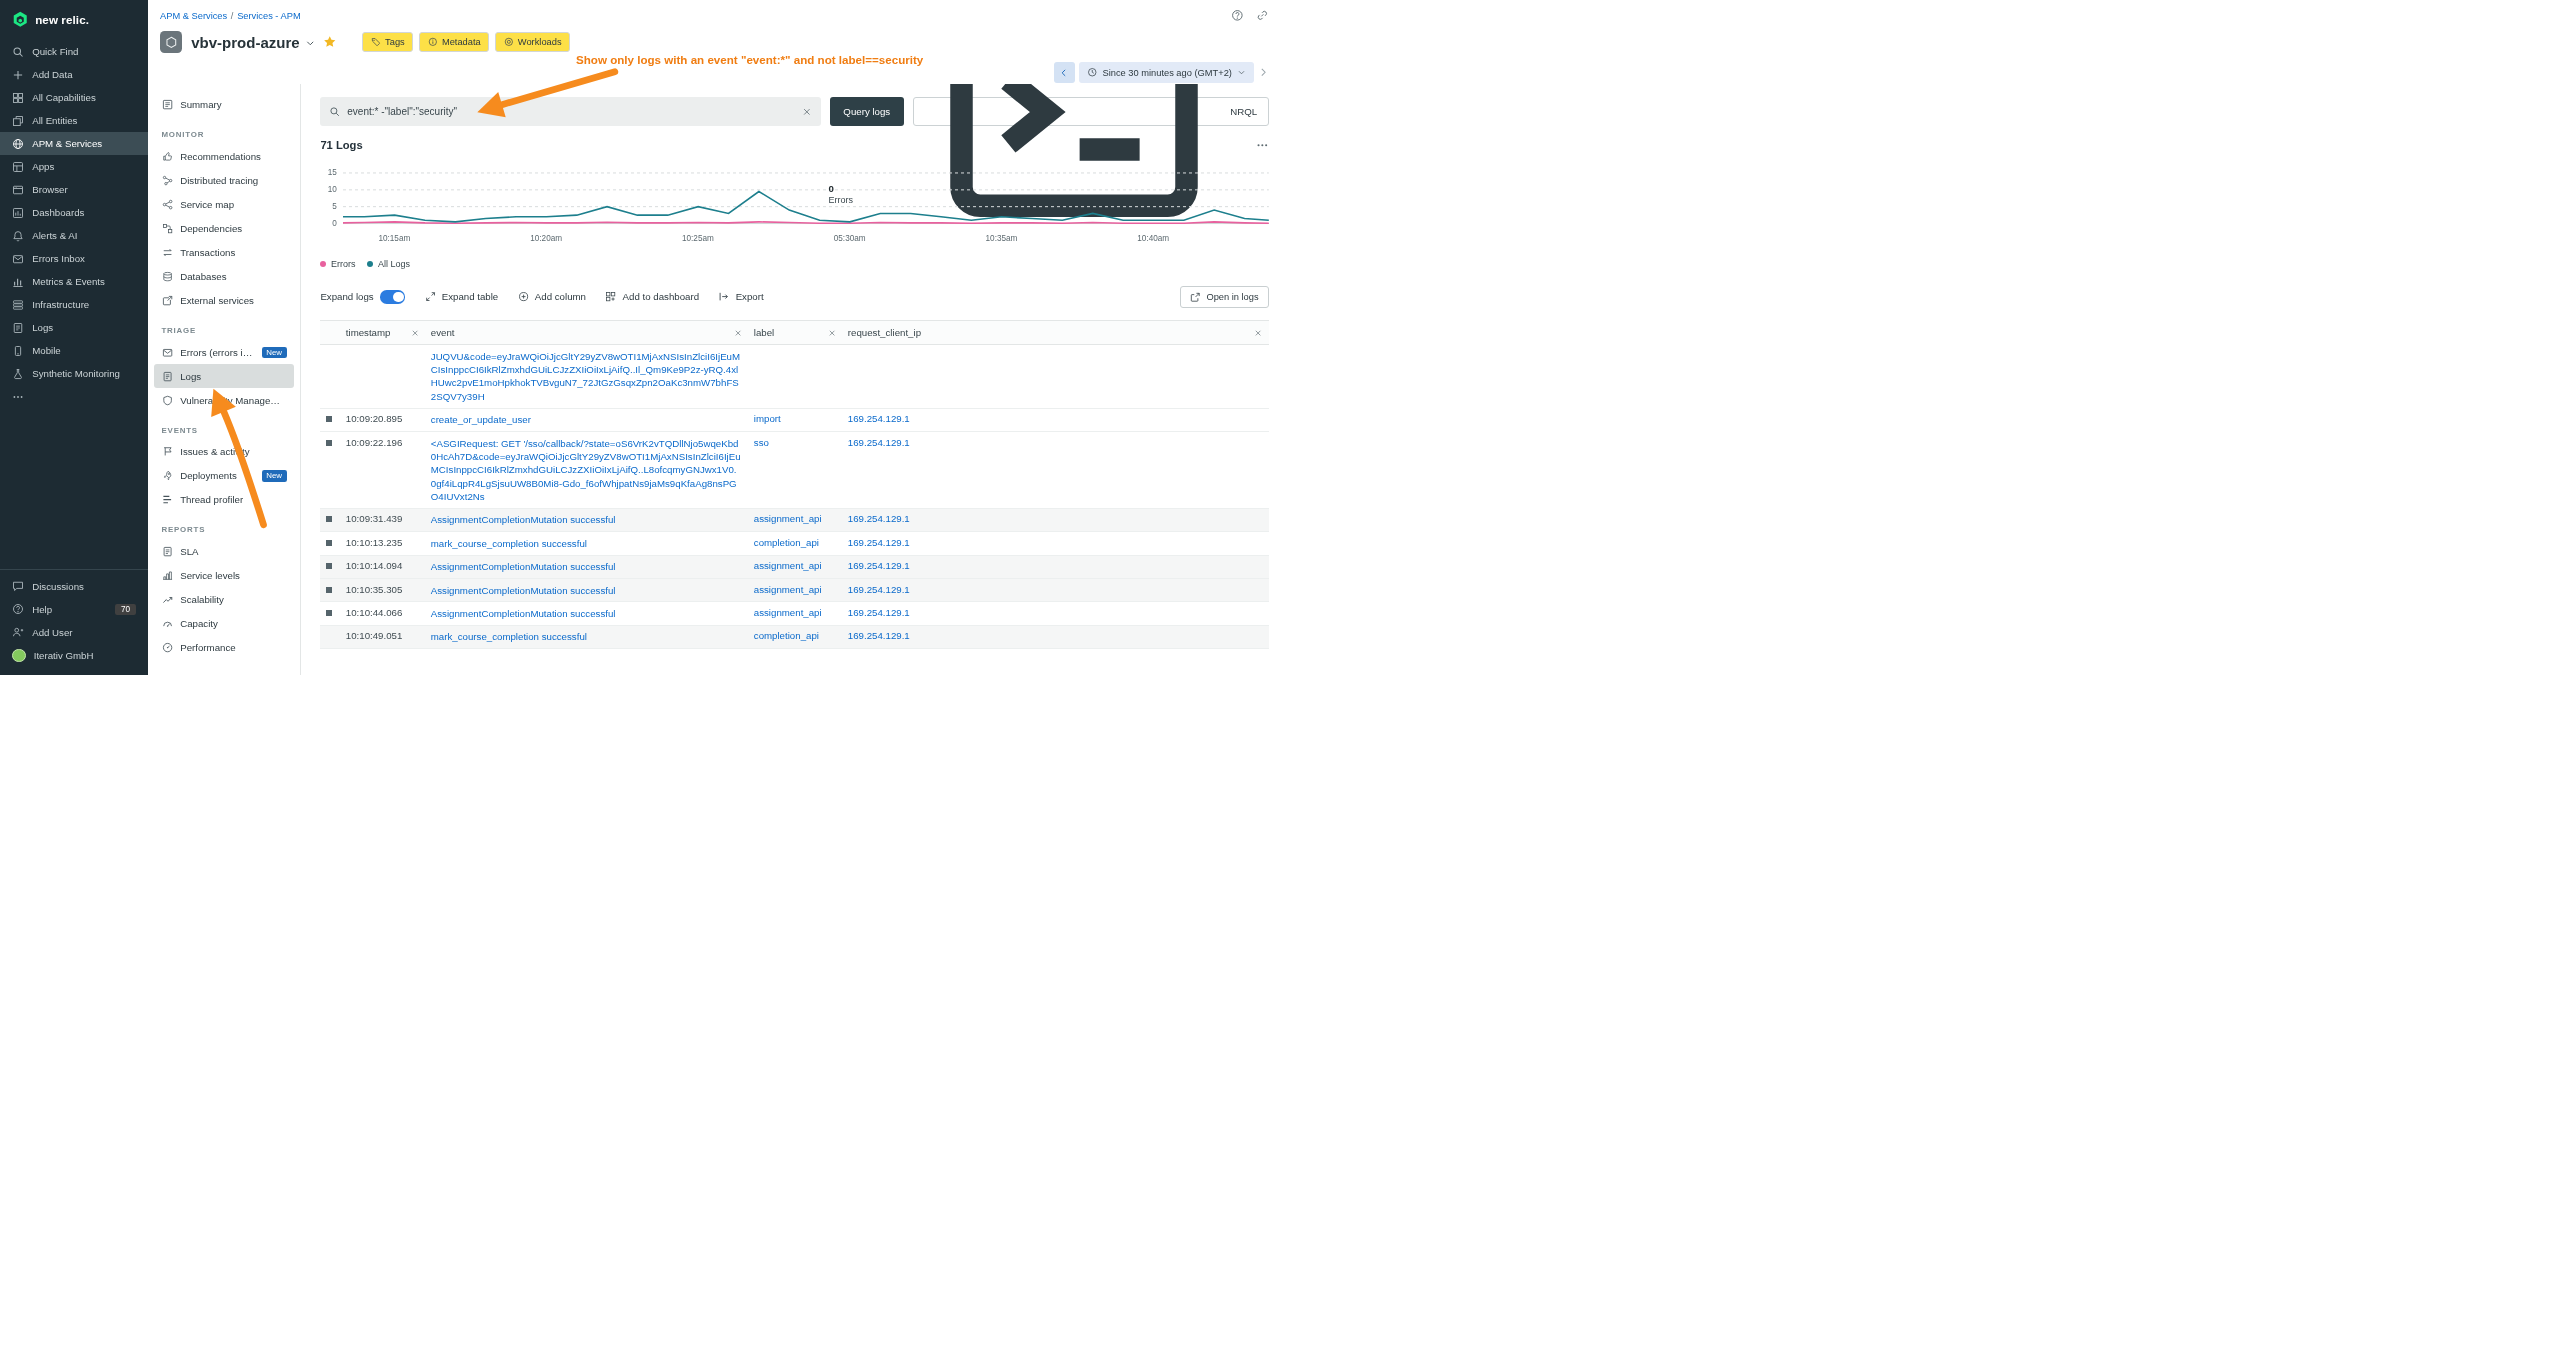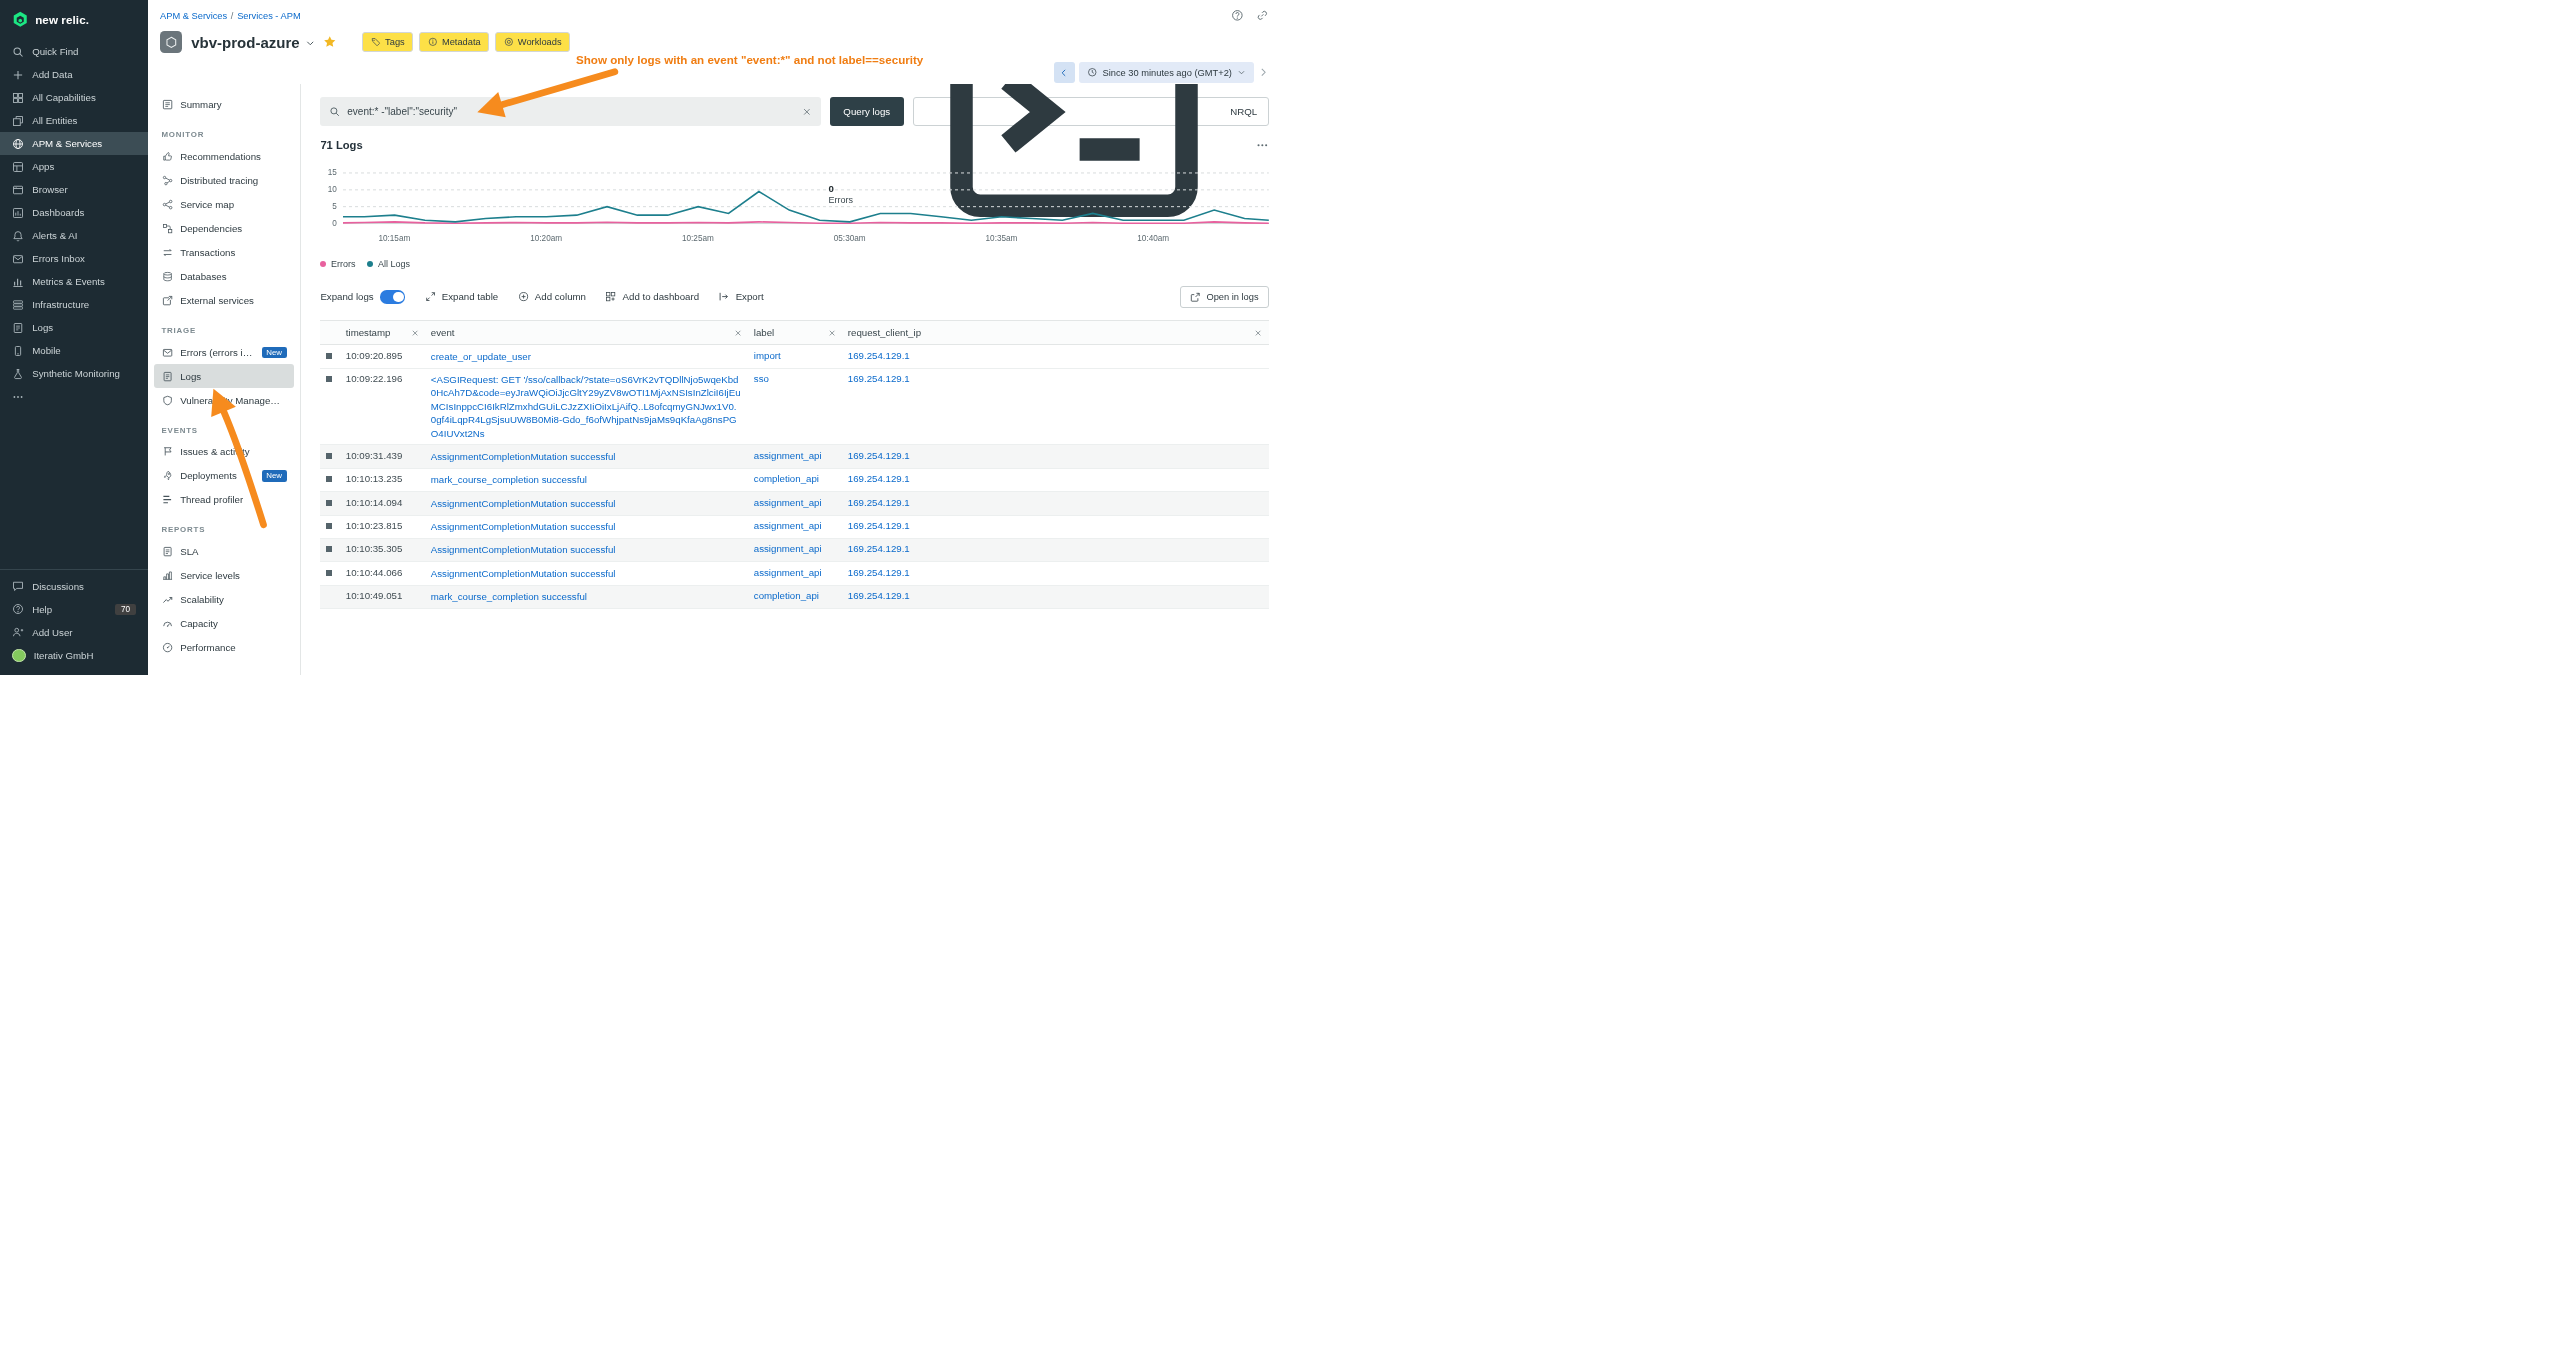--- a/index.html
+++ b/index.html
@@ -793,20 +793,29 @@
                       <svg viewBox="0 0 16 16">
                         <path d="M3.5 3.5l9 9M12.5 3.5l-9 9" stroke="currentColor" stroke-width="1.3"></path>
                       </svg>
                     </span>
                   </span>
                 </th>
               </tr>
             </thead>
           <tbody id="log-rows">
               <tr>
+                <td></td>
+                <td></td>
+                <td class="c-event">
+                  <a>JUQVU&amp;code=eyJraWQiOiJjcGltY29yZV8wOTI1MjAxNSIsInZlciI6IjEuMCIsInppcCI6IkRlZmxhdGUiLCJzZXIiOiIxLjAifQ..Il_Qm9Ke9P2z-yRQ.4xlHUwc2pvE1moHpkhokTVBvguN7_72JtGzGsqxZpn2OaKc3nmW7bhFS2SQV7y39H</a>
+                </td>
+                <td></td>
+                <td></td>
+              </tr>
+              <tr>
                 <td><span class="sq"></span></td>
                 <td>10:09:20.895</td>
                 <td class="c-event">
                   <a>create_or_update_user</a>
                 </td>
                 <td><a>import</a></td>
                 <td><a>169.254.129.1</a></td>
               </tr>
               <tr>
                 <td><span class="sq"></span></td>
@@ -837,29 +846,20 @@
               </tr>
               <tr class="striped">
                 <td><span class="sq"></span></td>
                 <td>10:10:14.094</td>
                 <td class="c-event">
                   <a>AssignmentCompletionMutation successful</a>
                 </td>
                 <td><a>assignment_api</a></td>
                 <td><a>169.254.129.1</a></td>
               </tr>
-              <tr>
-                <td><span class="sq"></span></td>
-                <td>10:10:23.815</td>
-                <td class="c-event">
-                  <a>AssignmentCompletionMutation successful</a>
-                </td>
-                <td><a>assignment_api</a></td>
-                <td><a>169.254.129.1</a></td>
-              </tr>
               <tr class="striped">
                 <td><span class="sq"></span></td>
                 <td>10:10:35.305</td>
                 <td class="c-event">
                   <a>AssignmentCompletionMutation successful</a>
                 </td>
                 <td><a>assignment_api</a></td>
                 <td><a>169.254.129.1</a></td>
               </tr>
               <tr>

